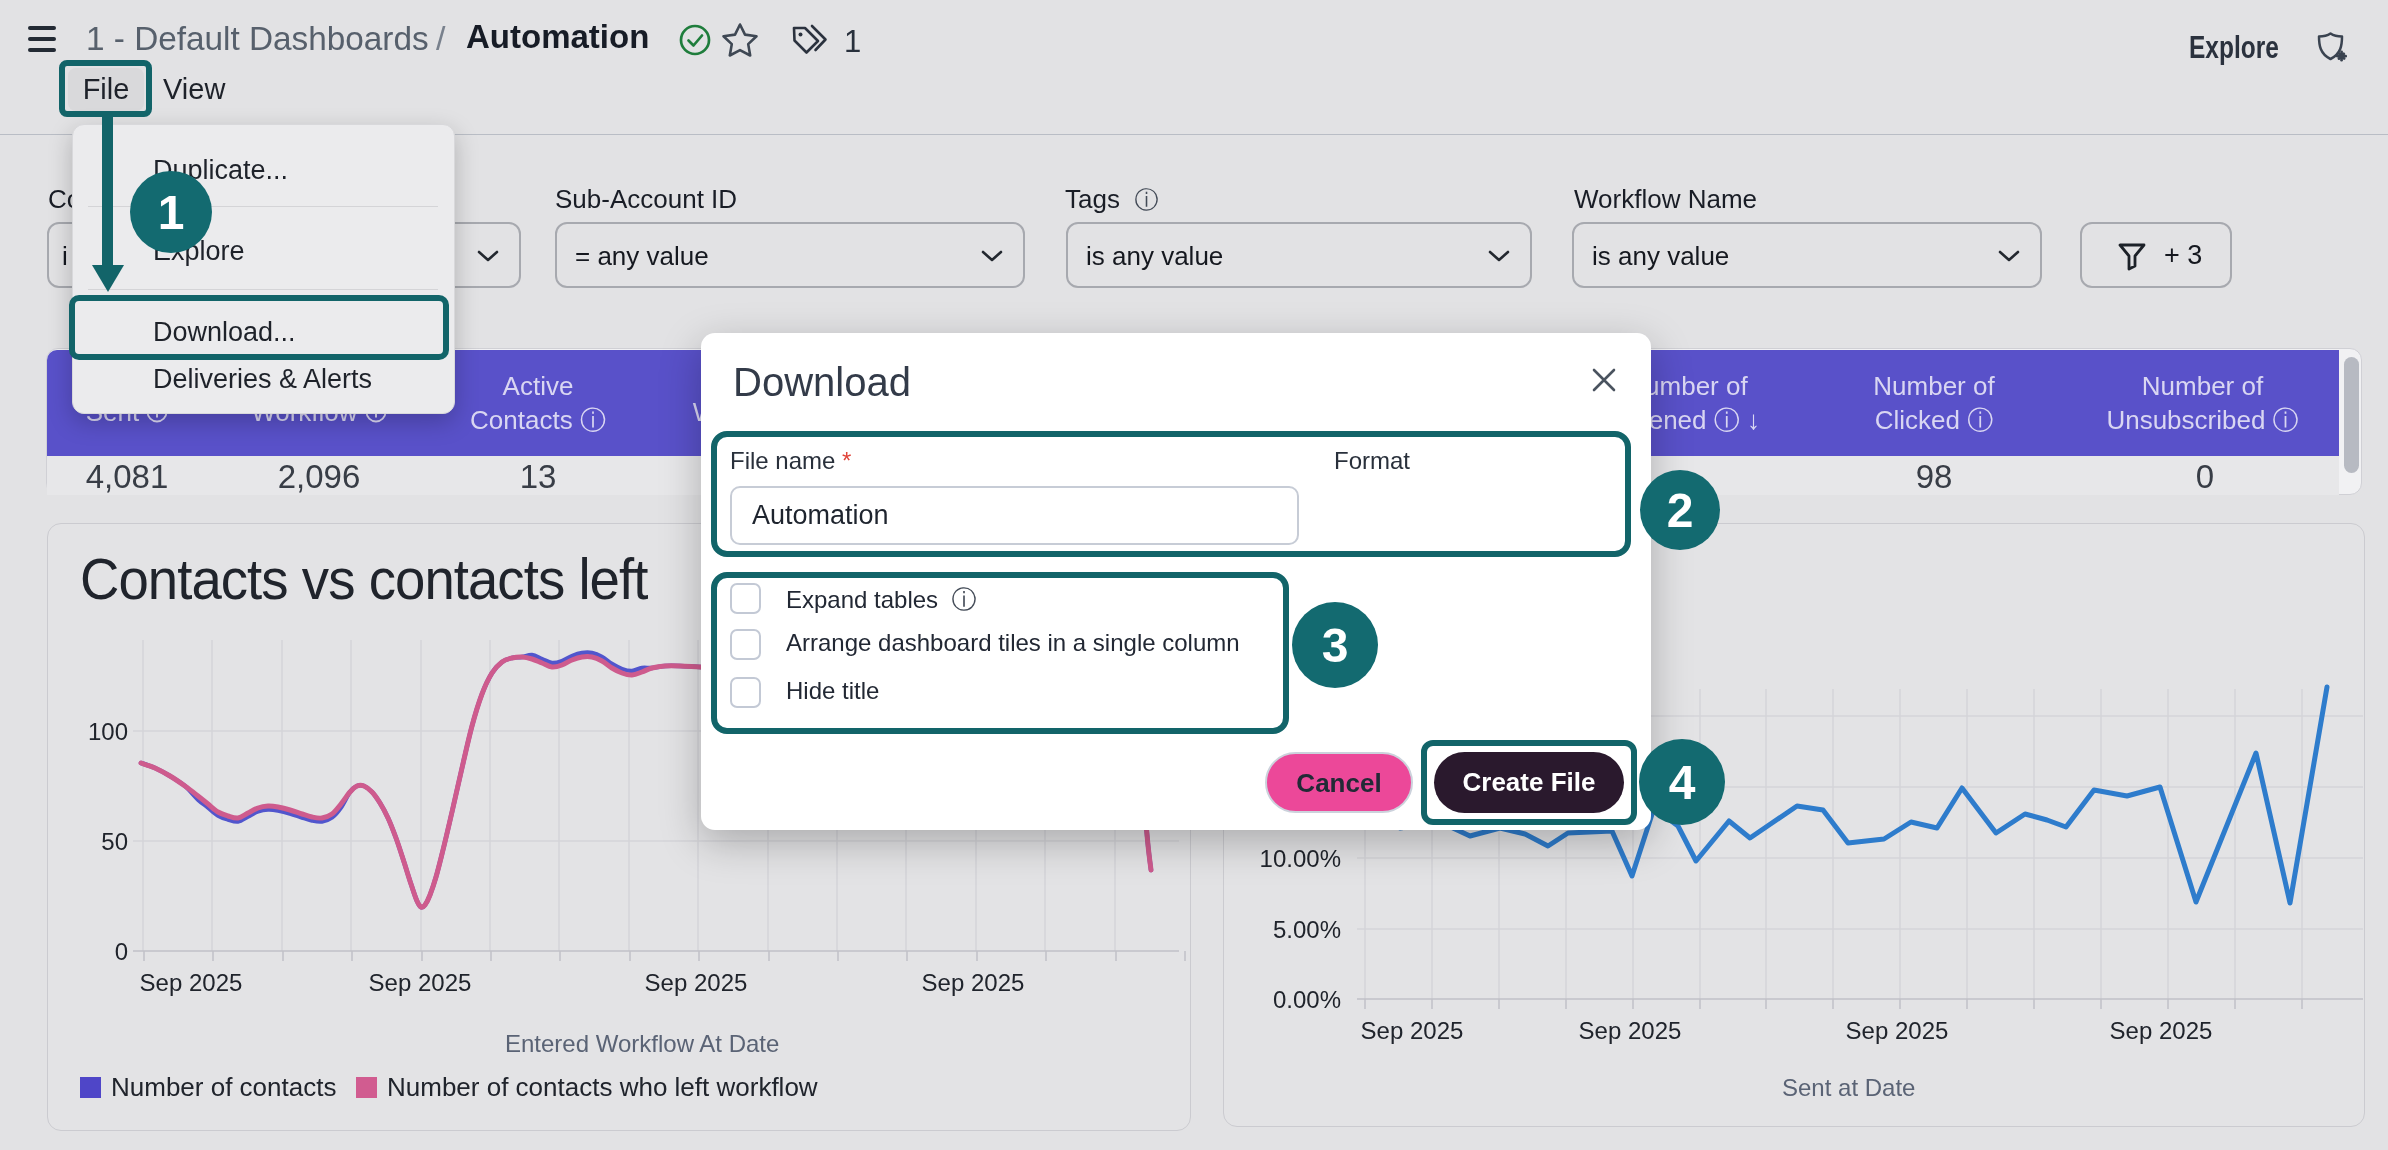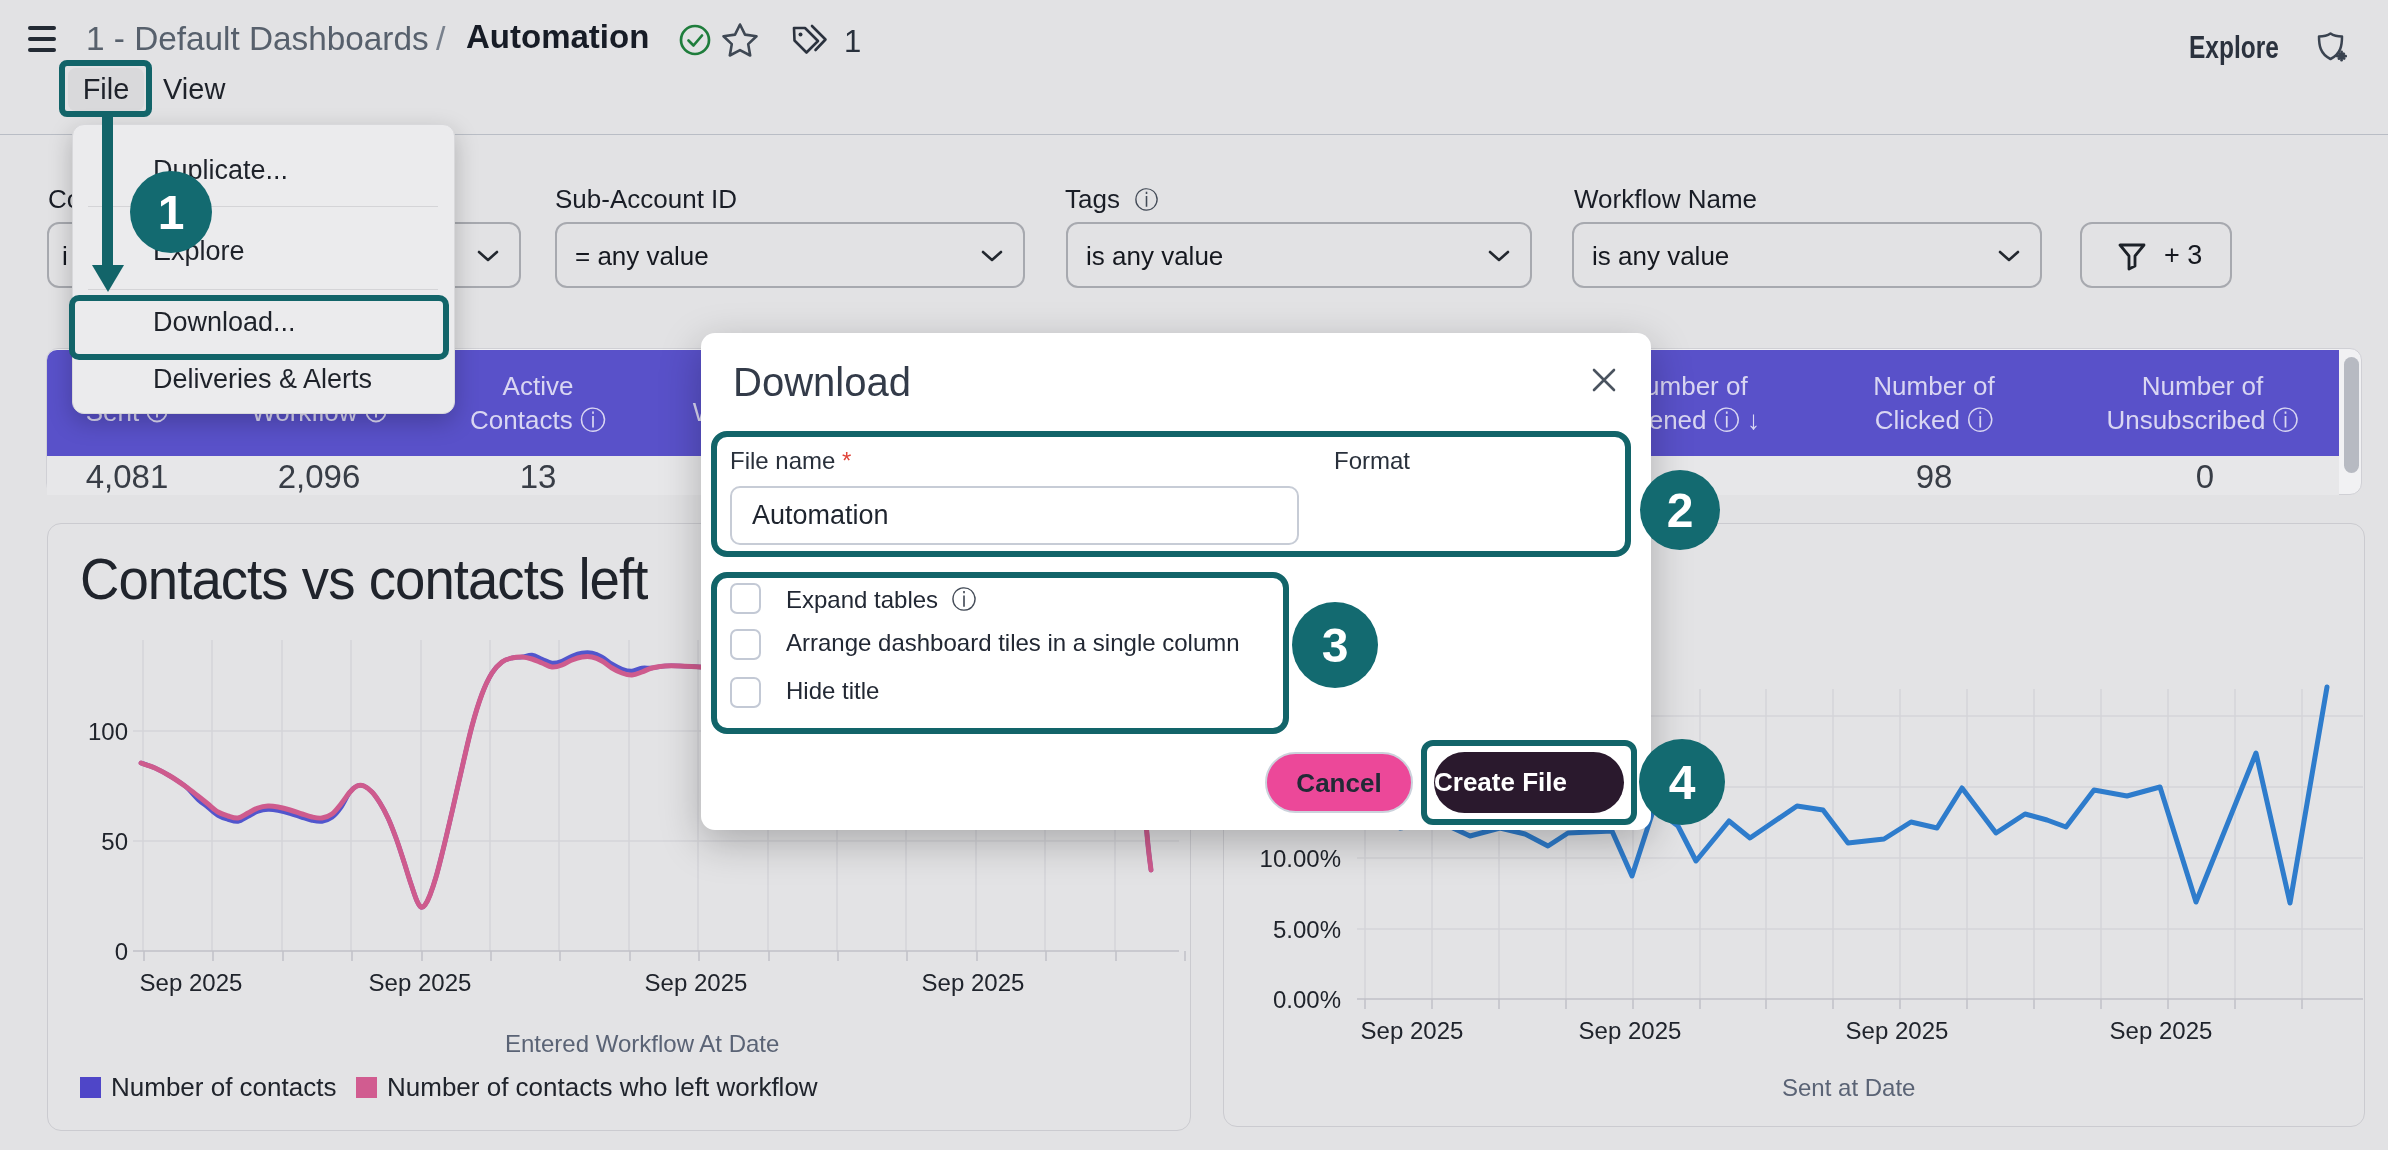--- a/index.html
+++ b/index.html
@@ -44,21 +44,21 @@
 #menu .sep { position:absolute; left:15px; width:350px; border-top:1.5px solid #d4d4d7; }
 
 
 #modal { left:701px; top:333px; width:950px; height:497px; background:#ffffff; border-radius:14px; box-shadow:0 12px 40px rgba(0,0,0,0.25); }
 #mtitle { left:32px; top:27px; font-size:40px; font-weight:normal; color:#333b49; }
 .mlabel { font-size:24px; color:#29303b; }
 .minput { border:2px solid #c7ccd6; border-radius:10px; background:#fff; height:59px; font-size:27px; color:#1e242e; }
 .cb { width:31px; height:31px; border:2px solid #c3c9d5; border-radius:7px; background:#fff; }
 .cblabel { font-size:24px; color:#222834; }
 #cancel { left:564px; top:419px; width:148px; height:61px; border:2px solid #ccd2dc; border-radius:31px; background:#ec4899; font-size:26px; font-weight:bold; color:#222a36; text-align:center; line-height:58px; }
-#createfile { left:733px; top:419px; width:190px; height:61px; border-radius:31px; background:#2a192d; font-size:26px; font-weight:bold; color:#fff; line-height:61px; }
+#createfile { left:733px; top:419px; width:190px; height:61px; border-radius:31px; background:#2a192d; font-size:26px; font-weight:bold; color:#fff; text-align:center; line-height:61px; }
 
 
 .tbox { border:6px solid #126469; position:absolute; }
 .circ { position:absolute; background:#136a70; border-radius:50%; color:#fff; font-weight:bold; font-size:48px; display:flex; align-items:center; justify-content:center; }
 </style>
 </head>
 <body>
 
 <div class="abs" id="burger">
     <div></div>
@@ -266,21 +266,21 @@
 <div class="abs axt" style="left:505px; top:1030px;">Entered Workflow At Date</div>
 <div class="abs axt" style="left:1782px; top:1074px;">Sent at Date</div>
 <div class="abs legend" style="left:80px; top:1072px;"><span class="lsq" style="background:#4f46c8;"></span>Number of contacts</div>
 <div class="abs legend" style="left:356px; top:1072px;"><span class="lsq" style="background:#d15c90;"></span>Number of contacts who left workflow</div>
 
 <div class="abs" id="menu">
   <div class="mi" style="top:30px;">Duplicate...</div>
   <div class="sep" style="top:81px;"></div>
   <div class="mi" style="top:111px;">Explore</div>
   <div class="sep" style="top:164px;"></div>
-  <div class="mi" style="top:182px;">Download...</div>
+  <div class="mi" style="top:192px;">Download...</div>
   <div class="mi" style="top:239px;">Deliveries &amp; Alerts</div>
 </div>
 
 <div class="abs" id="modal">
   <div class="abs" id="mtitle">Download</div>
   <svg class="abs" style="left:886px; top:30px;" width="34" height="34" viewBox="0 0 34 34">
       <path d="M7 7 L27 27 M27 7 L7 27" stroke="#4a535f" stroke-width="2.6" stroke-linecap="round"></path>
     </svg>
   <div class="abs mlabel" style="left:29px; top:114px;">File name <span style="color:#e0443a;">*</span></div>
   <div class="abs mlabel" style="left:633px; top:114px;">Format</div>

